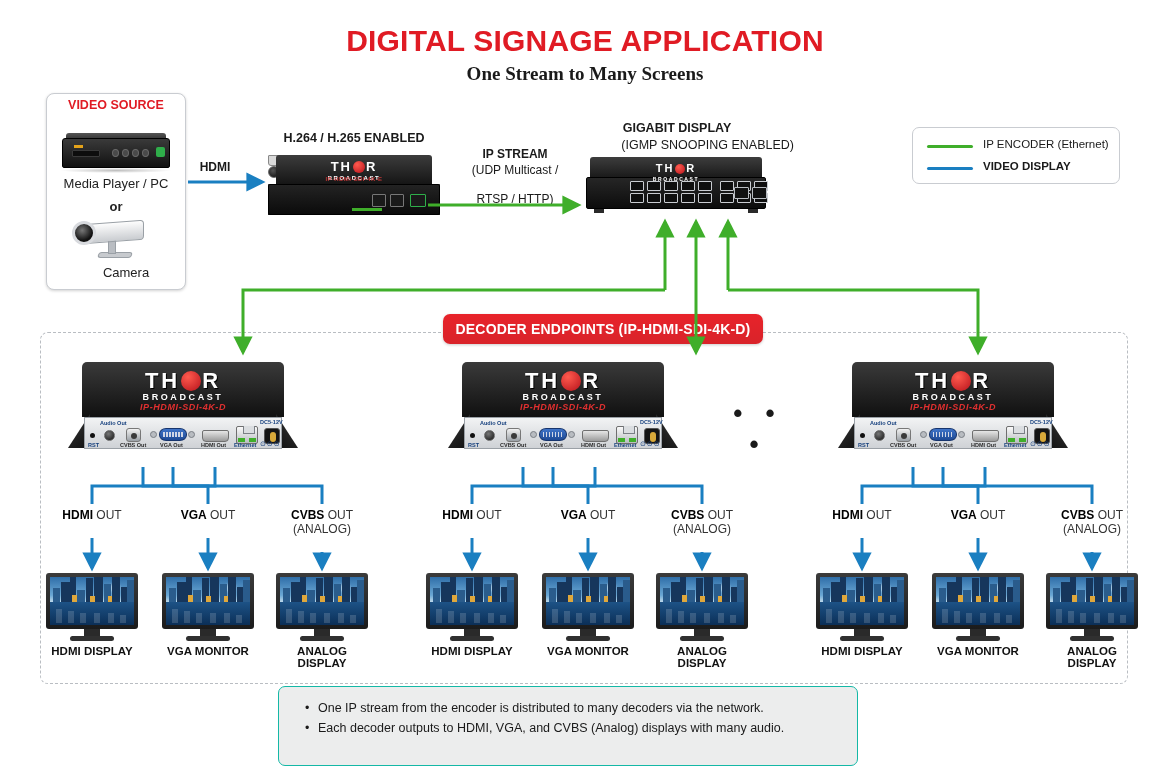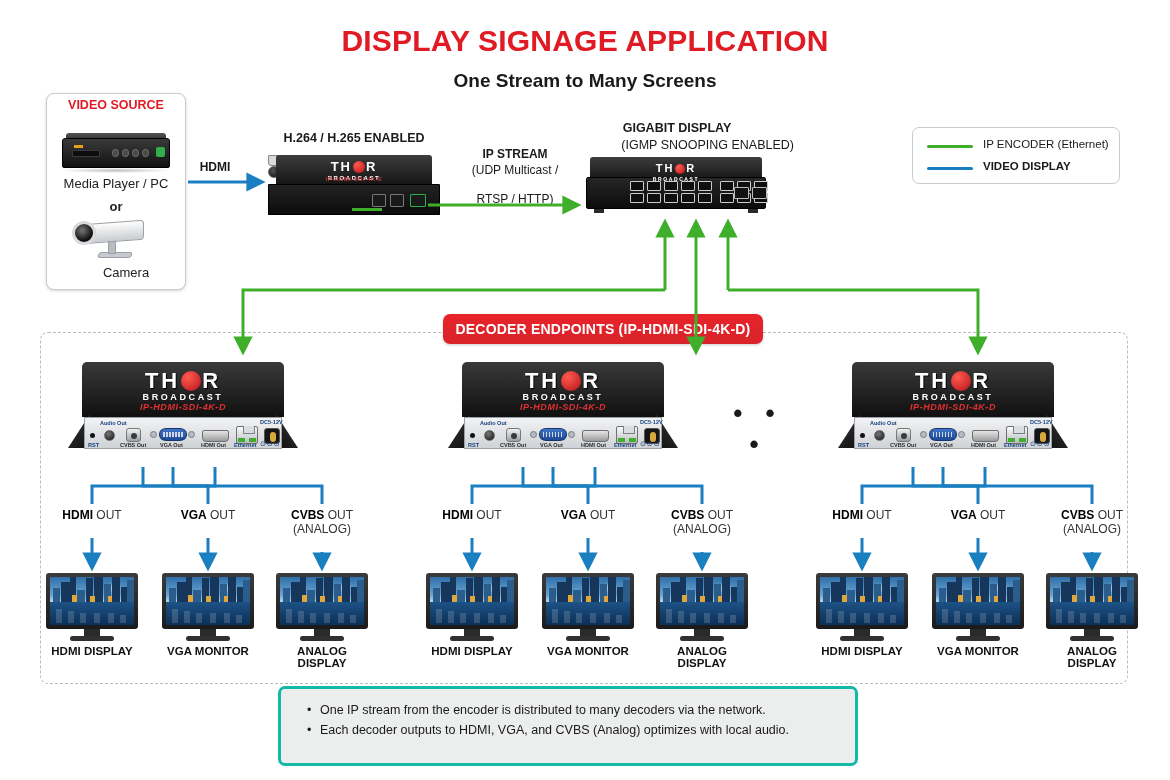--- a/index.html
+++ b/index.html
@@ -9,22 +9,22 @@
     font-family:"Liberation Sans", sans-serif; color:#1a1a1a;
   }
   .abs{ position:absolute; }
 
   
   #title{
     top:24px; left:0; width:1170px; text-align:center;
     font-size:30px; font-weight:bold; color:#e01b24; letter-spacing:.2px;
   }
   #subtitle{
-    top:70px; left:0; width:1170px; text-align:center;
-    font-size:19px; font-weight:bold; color:#1a1a1a;
+    top:63px; left:0; width:1170px; text-align:center;
+    font-size:19px; font-weight:bold; color:#1a1a1a;font-family:Liberation Serif, serif;
   }
 
   
   #source-card{
     left:46px; top:93px; width:140px; height:197px;
     background:#fff; border:1px solid #c9ccd1; border-radius:8px;
     box-shadow:0 1px 3px rgba(0,0,0,.18);
   }
   #source-title{
     left:46px; top:98px; width:140px; text-align:center;
@@ -198,36 +198,36 @@
   .refl{ position:absolute; bottom:2px; background:rgba(255,255,255,.16); }
   .mon-neck{ position:absolute; left:38px; top:56px; width:16px; height:8px;
     background:#2a2a2a; }
   .mon-foot{ position:absolute; left:24px; top:63px; width:44px; height:5px;
     background:#303030; border-radius:3px; }
   .mon-cap{ position:absolute; top:72px; width:92px; text-align:center;
     font-size:11.5px; font-weight:bold; color:#111; }
 
   
   #notes{ left:278px; top:686px; width:580px; height:80px;
-    background:#eceded; border:3px solid #14b8a6; border-radius:7px; }
+    background:#eceded; border:1px solid #14b8a6; border-radius:7px; }
   #notes ul{ list-style:none; margin:0; padding:11px 0 0 26px; }
   #notes li{ font-size:12.5px; color:#1a1a1a; line-height:20px; position:relative;
     padding-left:13px; }
   #notes li:before{ content:'\2022'; position:absolute; left:0; top:0; color:#1a1a1a; }
 
   
   #wires{ left:0; top:0; width:1170px; height:780px; pointer-events:none; }
 
   .conn-lab{ position:absolute; font-size:12px; font-weight:bold; color:#1a1a1a;
     text-align:center; }
 </style>
 </head>
 <body>
 
-<div class="abs" id="title">DISPLAY SIGNAGE APPLICATION</div>
+<div class="abs" id="title">DIGITAL SIGNAGE APPLICATION</div>
 <div class="abs" id="subtitle">One Stream to Many Screens</div>
 
 <div class="abs" id="source-card"></div>
 <div class="abs" id="source-title">VIDEO SOURCE</div>
 
 <div class="abs mp-top"></div>
 <div class="abs mp-body"></div>
 <div class="abs mp-slot"></div>
 <div class="abs mp-amber"></div>
 <div class="abs mp-knobs">
@@ -735,15 +735,15 @@
       <path d="M913,467 L913,486 L1092,486 L1092,504"></path>
       <path d="M862,538 L862,568" marker-end="url(#ahB)"></path>
       <path d="M978,538 L978,568" marker-end="url(#ahB)"></path>
       <path d="M1092,552 L1092,568" marker-end="url(#ahB)"></path>
     </g>
 </svg>
 
 <div class="abs" id="notes">
   <ul id="notes-list">
       <li>One IP stream from the encoder is distributed to many decoders via the network.</li>
-      <li>Each decoder outputs to HDMI, VGA, and CVBS (Analog) optimizes with local audio.</li>
+      <li>Each decoder outputs to HDMI, VGA, and CVBS (Analog) displays with many audio.</li>
     </ul>
 </div>
 
 </body></html>

